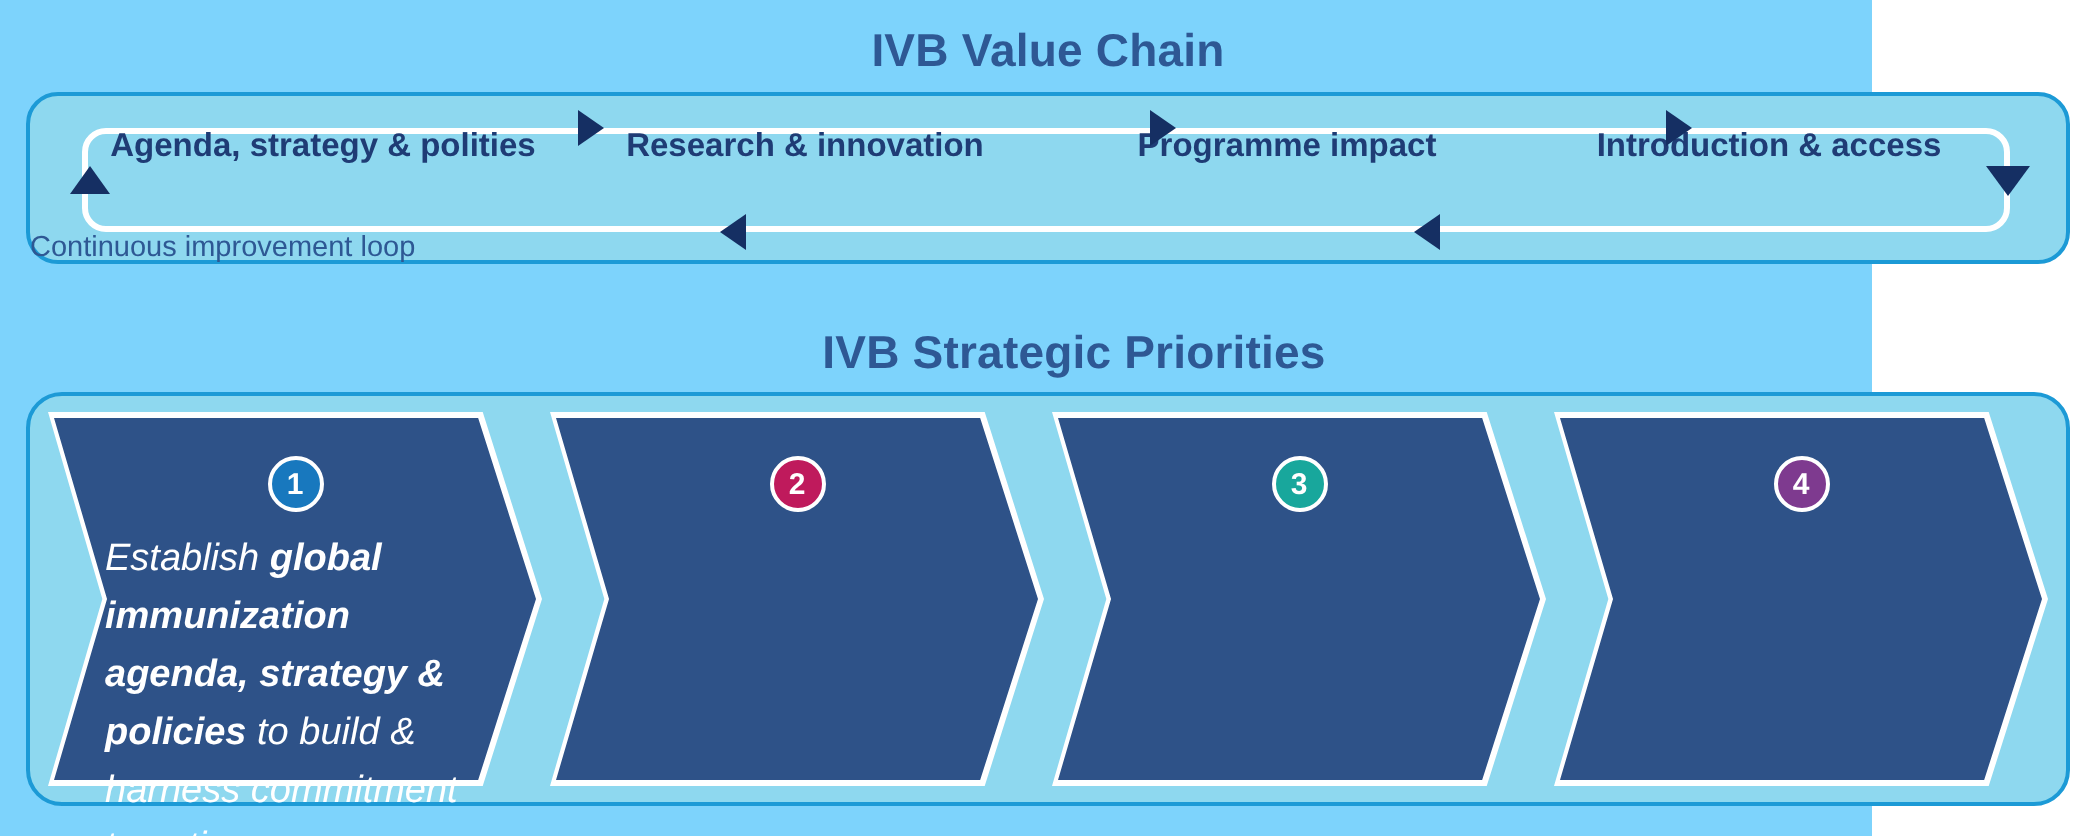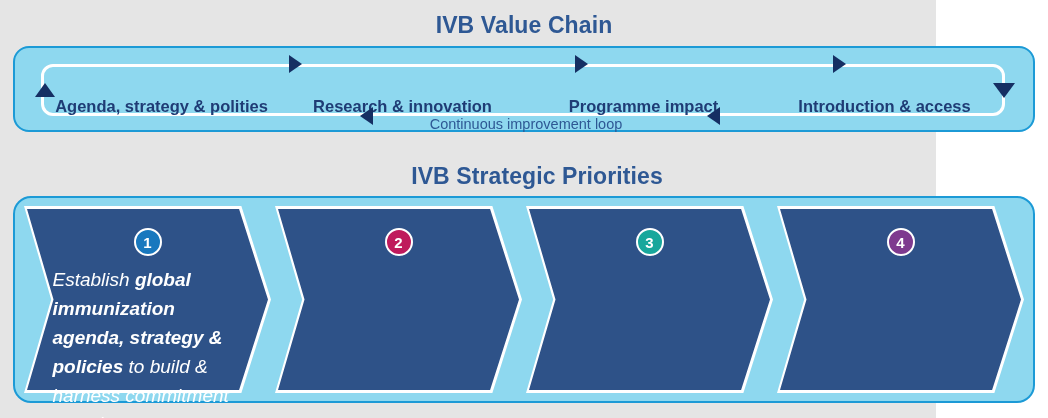--- a/index.html
+++ b/index.html
@@ -9,21 +9,21 @@
     height: 418px;
     background: #ffffff;
     font-family: "Liberation Sans", sans-serif;
     overflow: hidden;
   }
 
   #page {
     position: relative;
     width: 936px;
     height: 418px;
-    background: #e5e5e5;
+    background: #7dd3fc;
   }
 
   
   .section-title {
     position: absolute;
     left: 0;
     width: 1048px;
     text-align: center;
     color: #2E5894;
     font-weight: bold;
@@ -59,21 +59,21 @@
   }
 
   
   #stage-row {
     position: absolute;
     left: 26px;
     top: 16px;
     width: 964px;
     height: 52px;
     display: flex;
-    align-items: flex-end;
+    align-items: flex-start;
   }
   .stage {
     flex: 1 1 0;
     text-align: center;
     color: #1F3C75;
     font-weight: bold;
     font-size: 16.5px;
     white-space: nowrap;
   }
 
@@ -106,21 +106,20 @@
   
   .arrow-fwd { top: 7px; }
   
   .arrow-back { top: 59px; }
 
   #loop-caption {
     position: absolute;
     left: 0;
     top: 114px;
     width: 1022px;
-    text-align: center;
     color: #2E5894;
     font-size: 14.5px;
     white-space: nowrap;
   }
   
   #value-chain-band #loop-caption { top: 68px; }
 
   
   #priorities-band {
     position: absolute;

